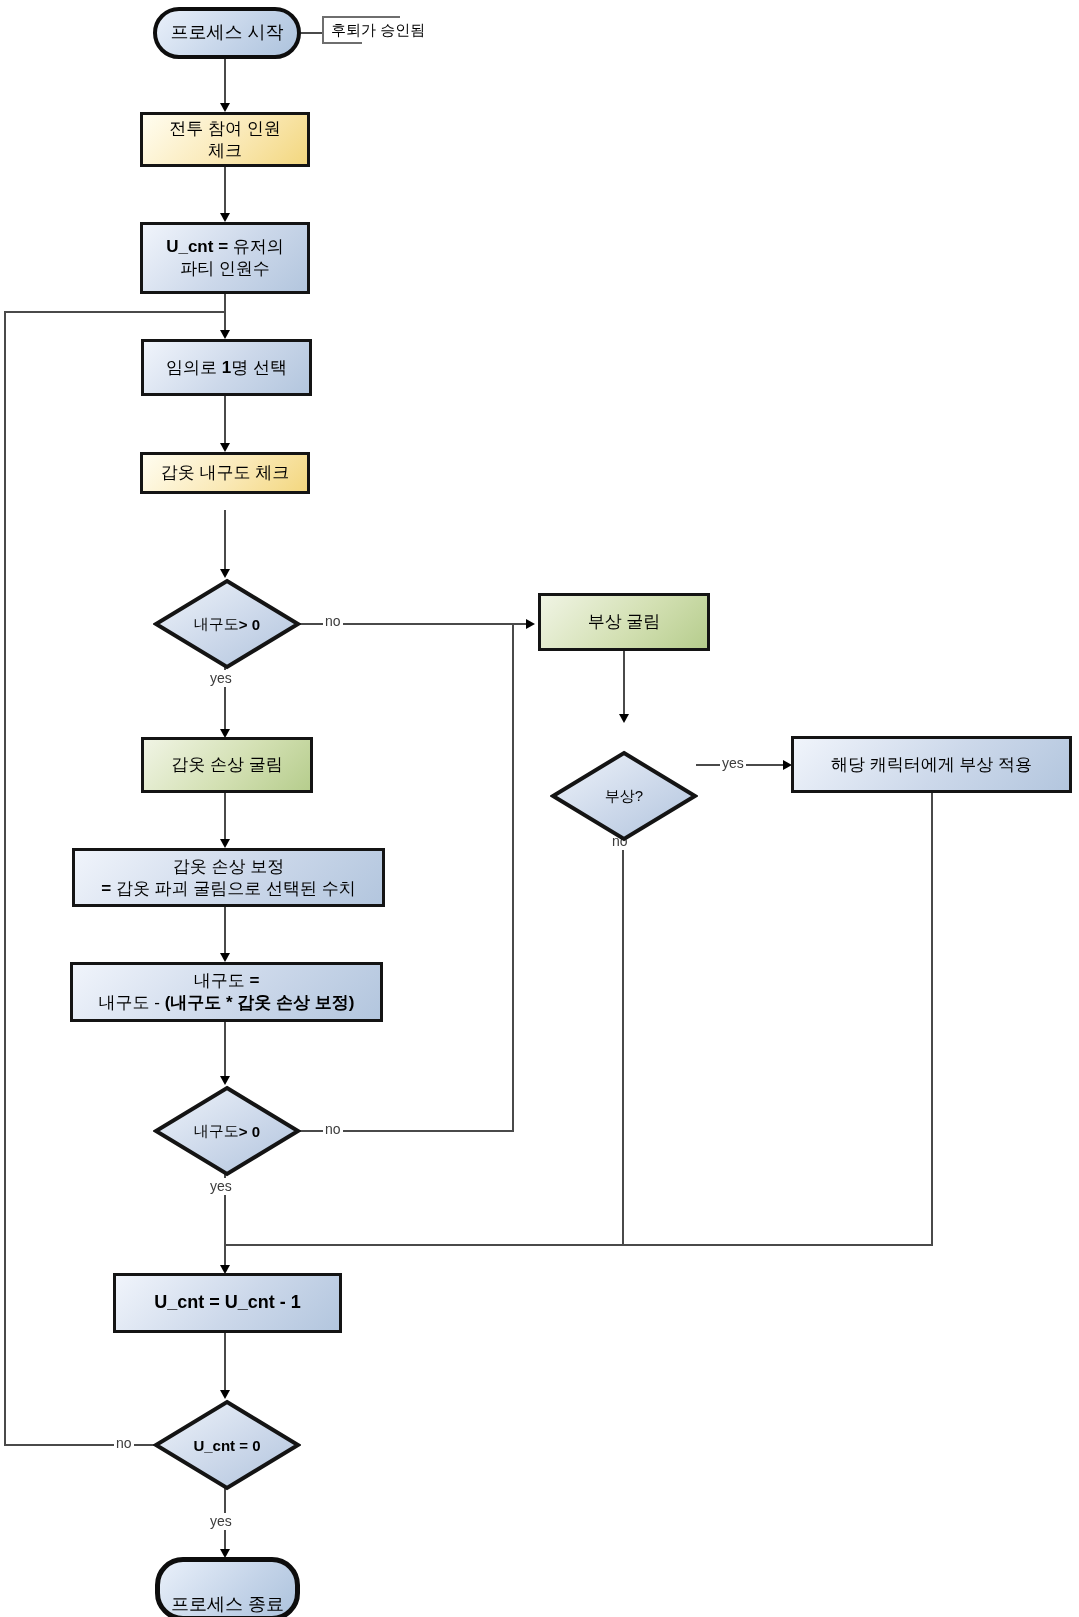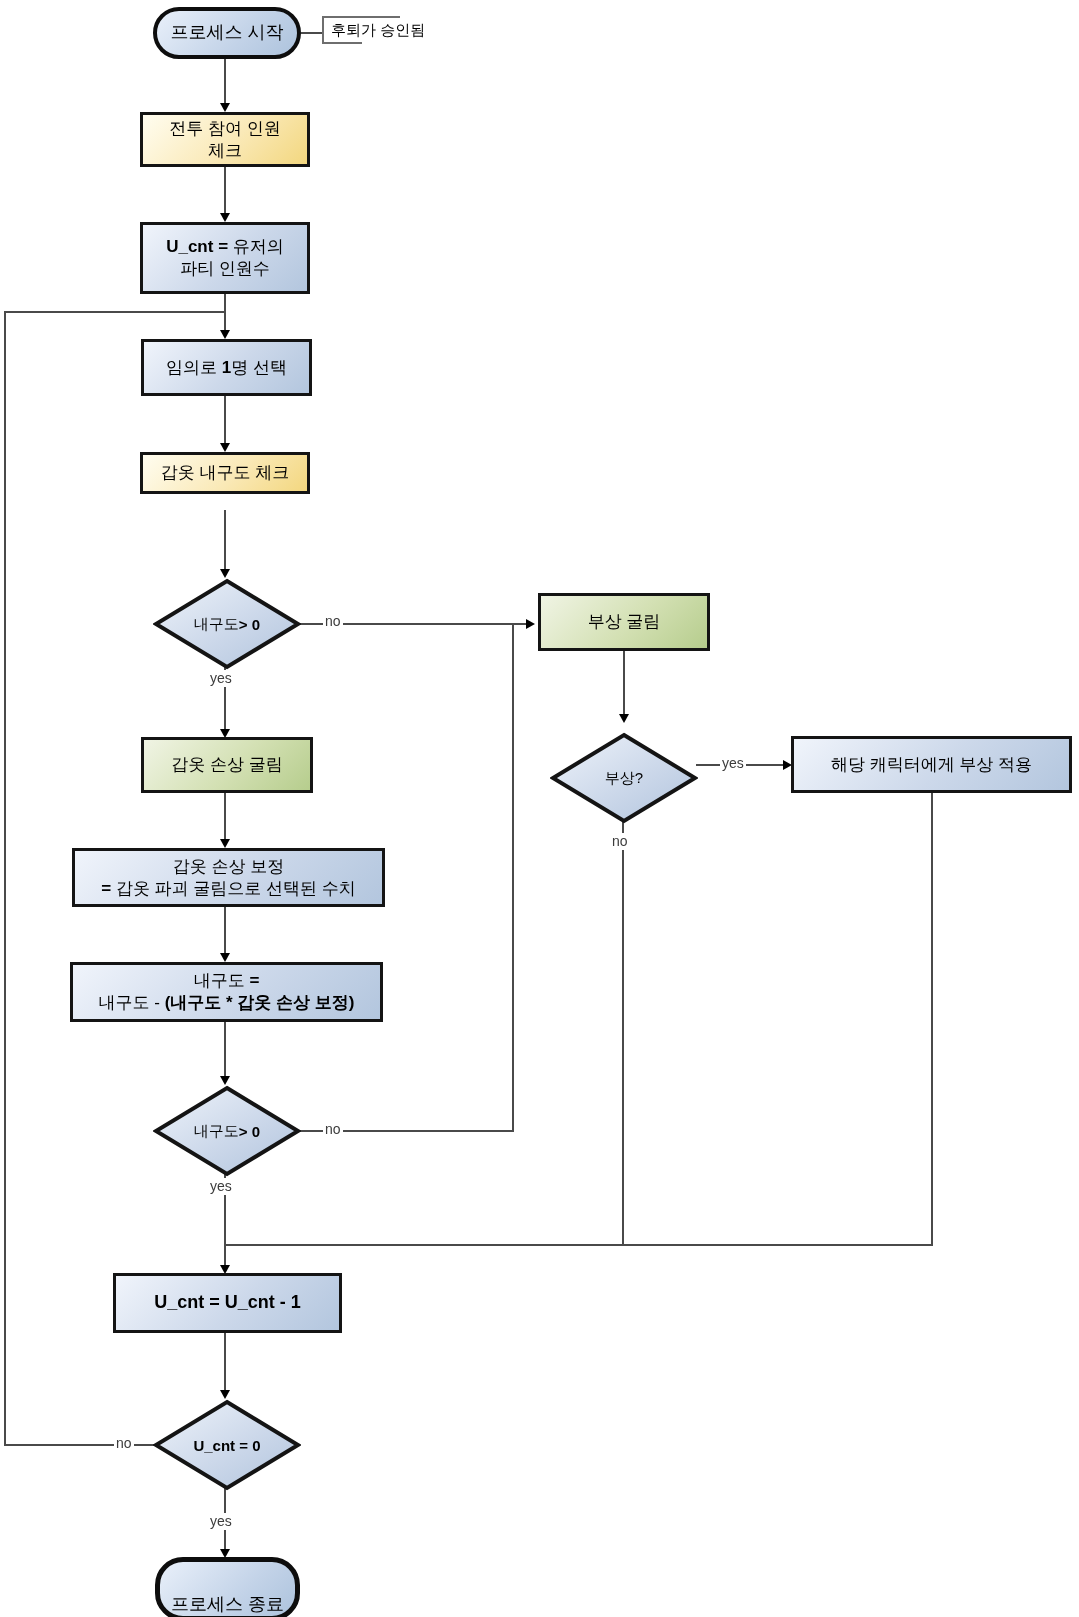--- a/index.html
+++ b/index.html
@@ -148,21 +148,21 @@
     <div class="dtext">
         <span>내구도</span>
         <span class="b"> &gt; 0</span>
       </div>
   </div>
 
   <div class="node proc green" style="left:538px;top:593px;width:172px;height:58px;">
     <div>부상 굴림</div>
   </div>
 
-  <div class="diamond" style="left:550px;top:732px;">
+  <div class="diamond" style="left:550px;top:750px;">
     <svg viewBox="0 0 148 92">
       <polygon points="74,3 145,46 74,89 3,46" fill="url(#dg)" stroke="#141414" stroke-width="4"></polygon>
     </svg>
     <div class="dtext">부상?</div>
   </div>
 
   <div class="node proc green" style="left:141px;top:737px;width:172px;height:56px;">
     <div>갑옷 손상 굴림</div>
   </div>
 

